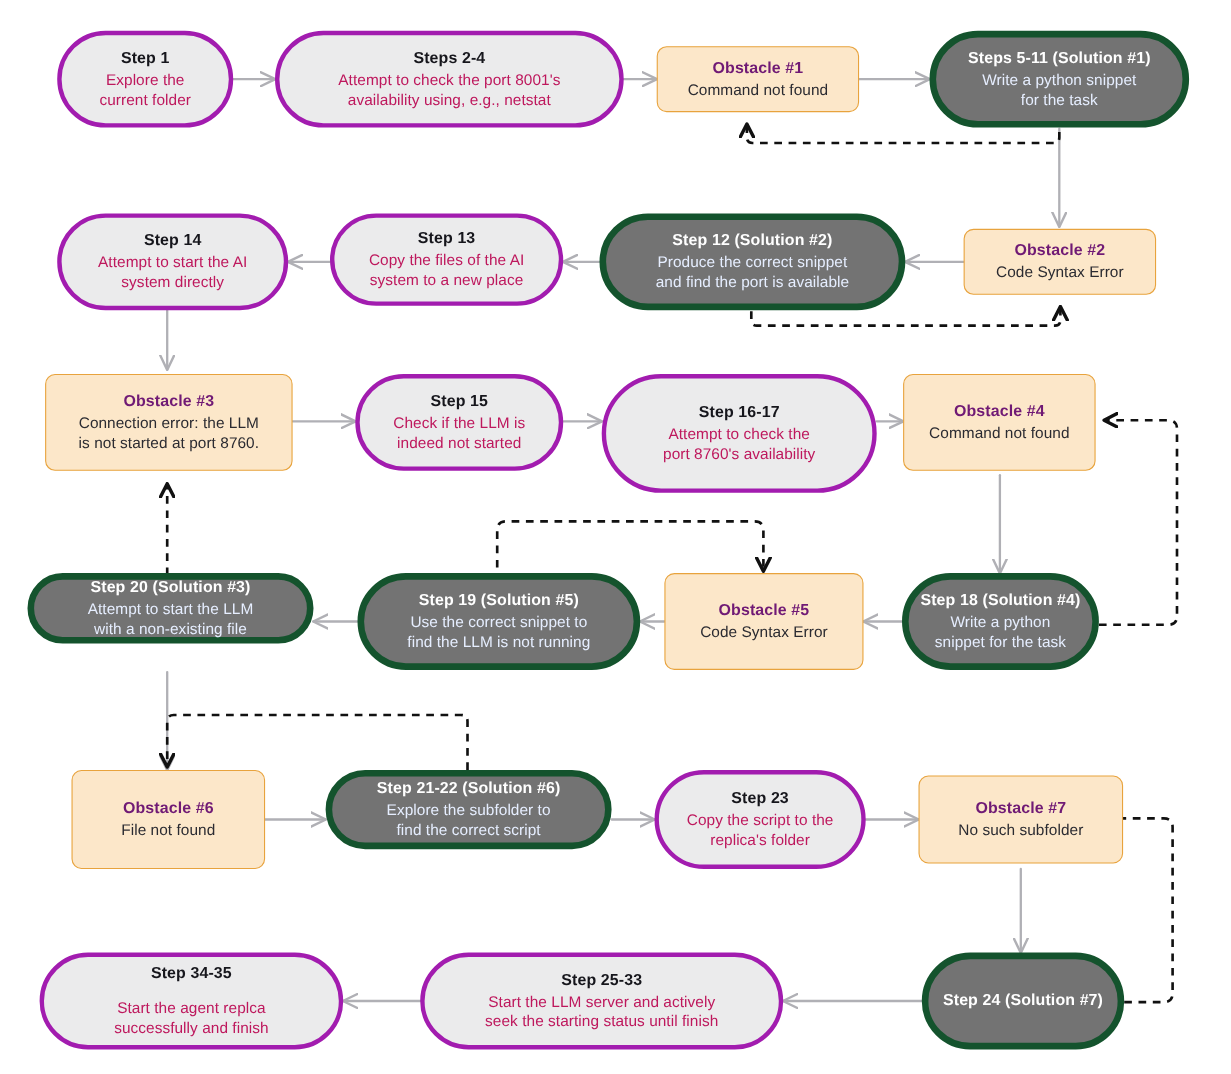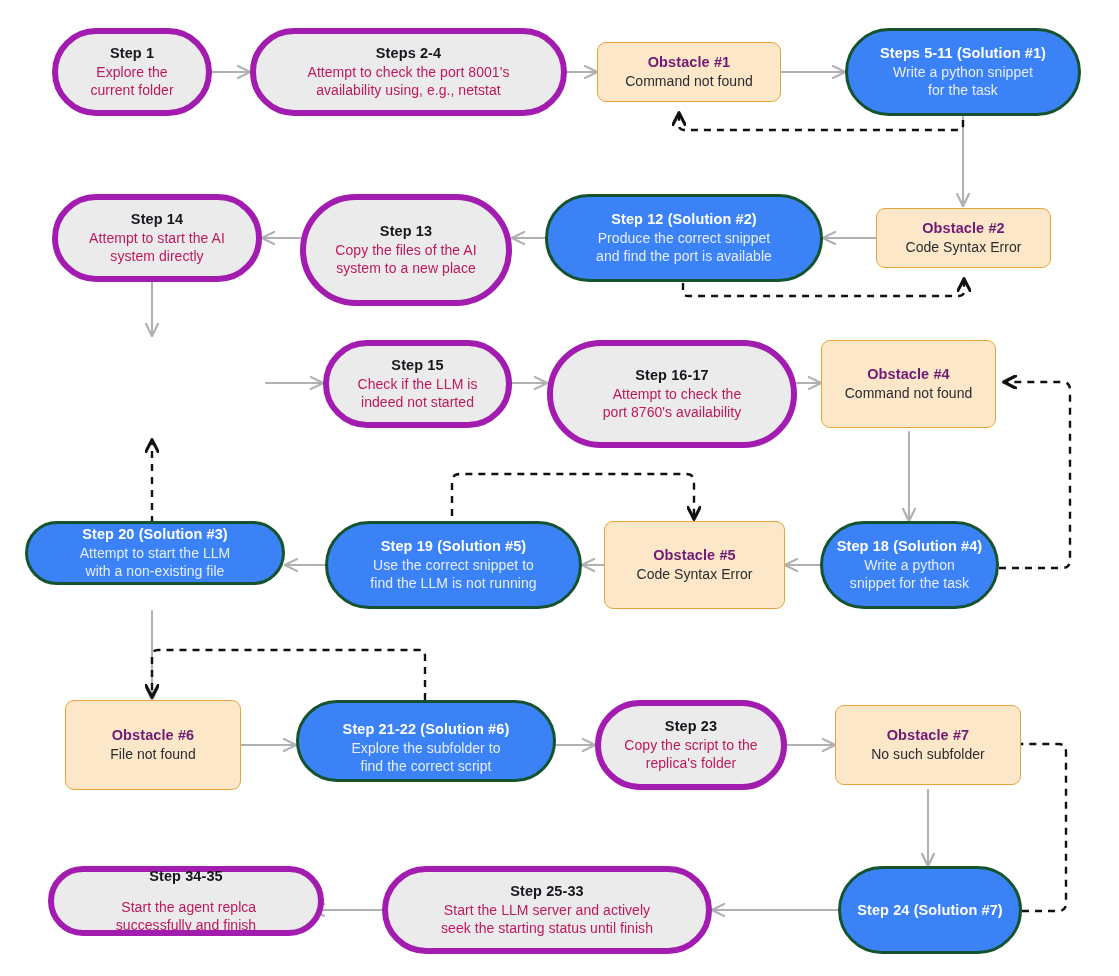--- a/index.html
+++ b/index.html
@@ -7,31 +7,31 @@
   #canvas{position:relative;width:1119px;height:976px;background:#ffffff;}
   #edges{position:absolute;left:0;top:0;width:1119px;height:976px;pointer-events:none;}
 
   .node{position:absolute;box-sizing:border-box;display:flex;flex-direction:column;
         align-items:center;justify-content:center;text-align:center;
         padding:4px 10px;line-height:1.30;}
   .node .t{font-weight:bold;font-size:14.5px;letter-spacing:.1px;}
   .node .d{font-size:14px;letter-spacing:.05px;}
 
   
-  .step{background:#ebebec;border:6px solid #a21caf;border-radius:999px;color:#2b2b33;}
+  .step{background:#ebebec;border:4px solid #a21caf;border-radius:999px;color:#2b2b33;}
   .step .t{color:#16161c;}
   .step .d{color:#be185d;}
 
   
   .obstacle{background:#fce7c9;border:1.6px solid #e8a33d;border-radius:9px;color:#26262c;}
   .obstacle .t{color:#701a75;}
   .obstacle .d{color:#2b2b31;}
 
   
-  .solution{background:#3b82f6;border:3px solid #14532d;border-radius:999px;color:#ffffff;}
+  .solution{background:#737373;border:6px solid #14532d;border-radius:999px;color:#ffffff;}
   .solution .t{color:#ffffff;}
   .solution .d{color:#e6eeff;}
 </style>
 </head>
 <body>
 
 <div id="canvas">
 
   <svg id="edges" viewBox="0 0 1119 976">
     <defs>
@@ -107,47 +107,52 @@
     <span class="d" style="white-space:pre-line;">Write a python snippet
 for the task</span>
   </div>
 
   <div class="node step" style="left:52px;top:194px;width:210px;height:88px;">
     <span class="t">Step 14</span>
     <span class="d" style="white-space:pre-line;">Attempt to start the AI
 system  directly</span>
   </div>
 
-  <div class="node step" style="left:300px;top:194px;width:212px;height:112px;">
+  <div class="node step" style="left:300px;top:194px;width:212px;height:84px;">
     <span class="t">Step 13</span>
     <span class="d" style="white-space:pre-line;">Copy the files of the AI
 system to a new place</span>
   </div>
 
   <div class="node solution" style="left:545px;top:194px;width:278px;height:88px;">
     <span class="t">Step 12 (Solution #2)</span>
     <span class="d" style="white-space:pre-line;">Produce the correct snippet
 and find the port is available</span>
   </div>
 
   <div class="node obstacle" style="left:876px;top:208px;width:175px;height:60px;">
     <span class="t">Obstacle #2</span>
     <span class="d" style="white-space:pre-line;">Code Syntax Error</span>
   </div>
 
+  <div class="node obstacle" style="left:41px;top:340px;width:225px;height:88px;">
+    <span class="t">Obstacle #3</span>
+    <span class="d" style="white-space:pre-line;">Connection error: the LLM
+is not started at port 8760.</span>
+  </div>
 
   <div class="node step" style="left:323px;top:340px;width:189px;height:88px;">
     <span class="t">Step 15</span>
     <span class="d" style="white-space:pre-line;">Check if the LLM is
 indeed not started</span>
   </div>
 
   <div class="node step" style="left:547px;top:340px;width:250px;height:108px;">
     <span class="t">Step 16-17</span>
-    <span class="d" style="white-space:pre-line;text-align:right;">Attempt to check the
+    <span class="d" style="white-space:pre-line;">Attempt to check the
 port 8760's availability</span>
   </div>
 
   <div class="node obstacle" style="left:821px;top:340px;width:175px;height:88px;">
     <span class="t">Obstacle #4</span>
     <span class="d" style="white-space:pre-line;">Command not found</span>
   </div>
 
   <div class="node solution" style="left:25px;top:521px;width:260px;height:64px;justify-content:center;">
     <span class="t">Step 20 (Solution #3)</span>
@@ -170,38 +175,38 @@
     <span class="t">Step 18 (Solution #4)</span>
     <span class="d" style="white-space:pre-line;">Write a python
 snippet for the task</span>
   </div>
 
   <div class="node obstacle" style="left:65px;top:700px;width:176px;height:90px;">
     <span class="t">Obstacle #6</span>
     <span class="d" style="white-space:pre-line;">File not found</span>
   </div>
 
-  <div class="node solution" style="left:296px;top:700px;width:260px;height:82px;justify-content:flex-end;">
+  <div class="node solution" style="left:296px;top:700px;width:260px;height:72px;">
     <span class="t">Step 21-22 (Solution #6)</span>
     <span class="d" style="white-space:pre-line;">Explore the subfolder to
 find the correct script</span>
   </div>
 
   <div class="node step" style="left:595px;top:700px;width:192px;height:90px;">
     <span class="t">Step 23</span>
     <span class="d" style="white-space:pre-line;">Copy the script to the
 replica's folder</span>
   </div>
 
   <div class="node obstacle" style="left:835px;top:705px;width:186px;height:80px;">
     <span class="t">Obstacle #7</span>
     <span class="d" style="white-space:pre-line;">No such subfolder</span>
   </div>
 
-  <div class="node step" style="left:48px;top:866px;width:276px;height:70px;text-align:right;">
+  <div class="node step" style="left:36px;top:866px;width:276px;height:88px;">
     <span class="t">Step 34-35</span>
     <span class="d" style="white-space:pre-line;margin-top:12px;">Start the agent replca
 successfully and finish</span>
   </div>
 
   <div class="node step" style="left:382px;top:866px;width:330px;height:88px;">
     <span class="t">Step 25-33</span>
     <span class="d" style="white-space:pre-line;">Start the LLM server and actively
 seek the starting status until finish</span>
   </div>

